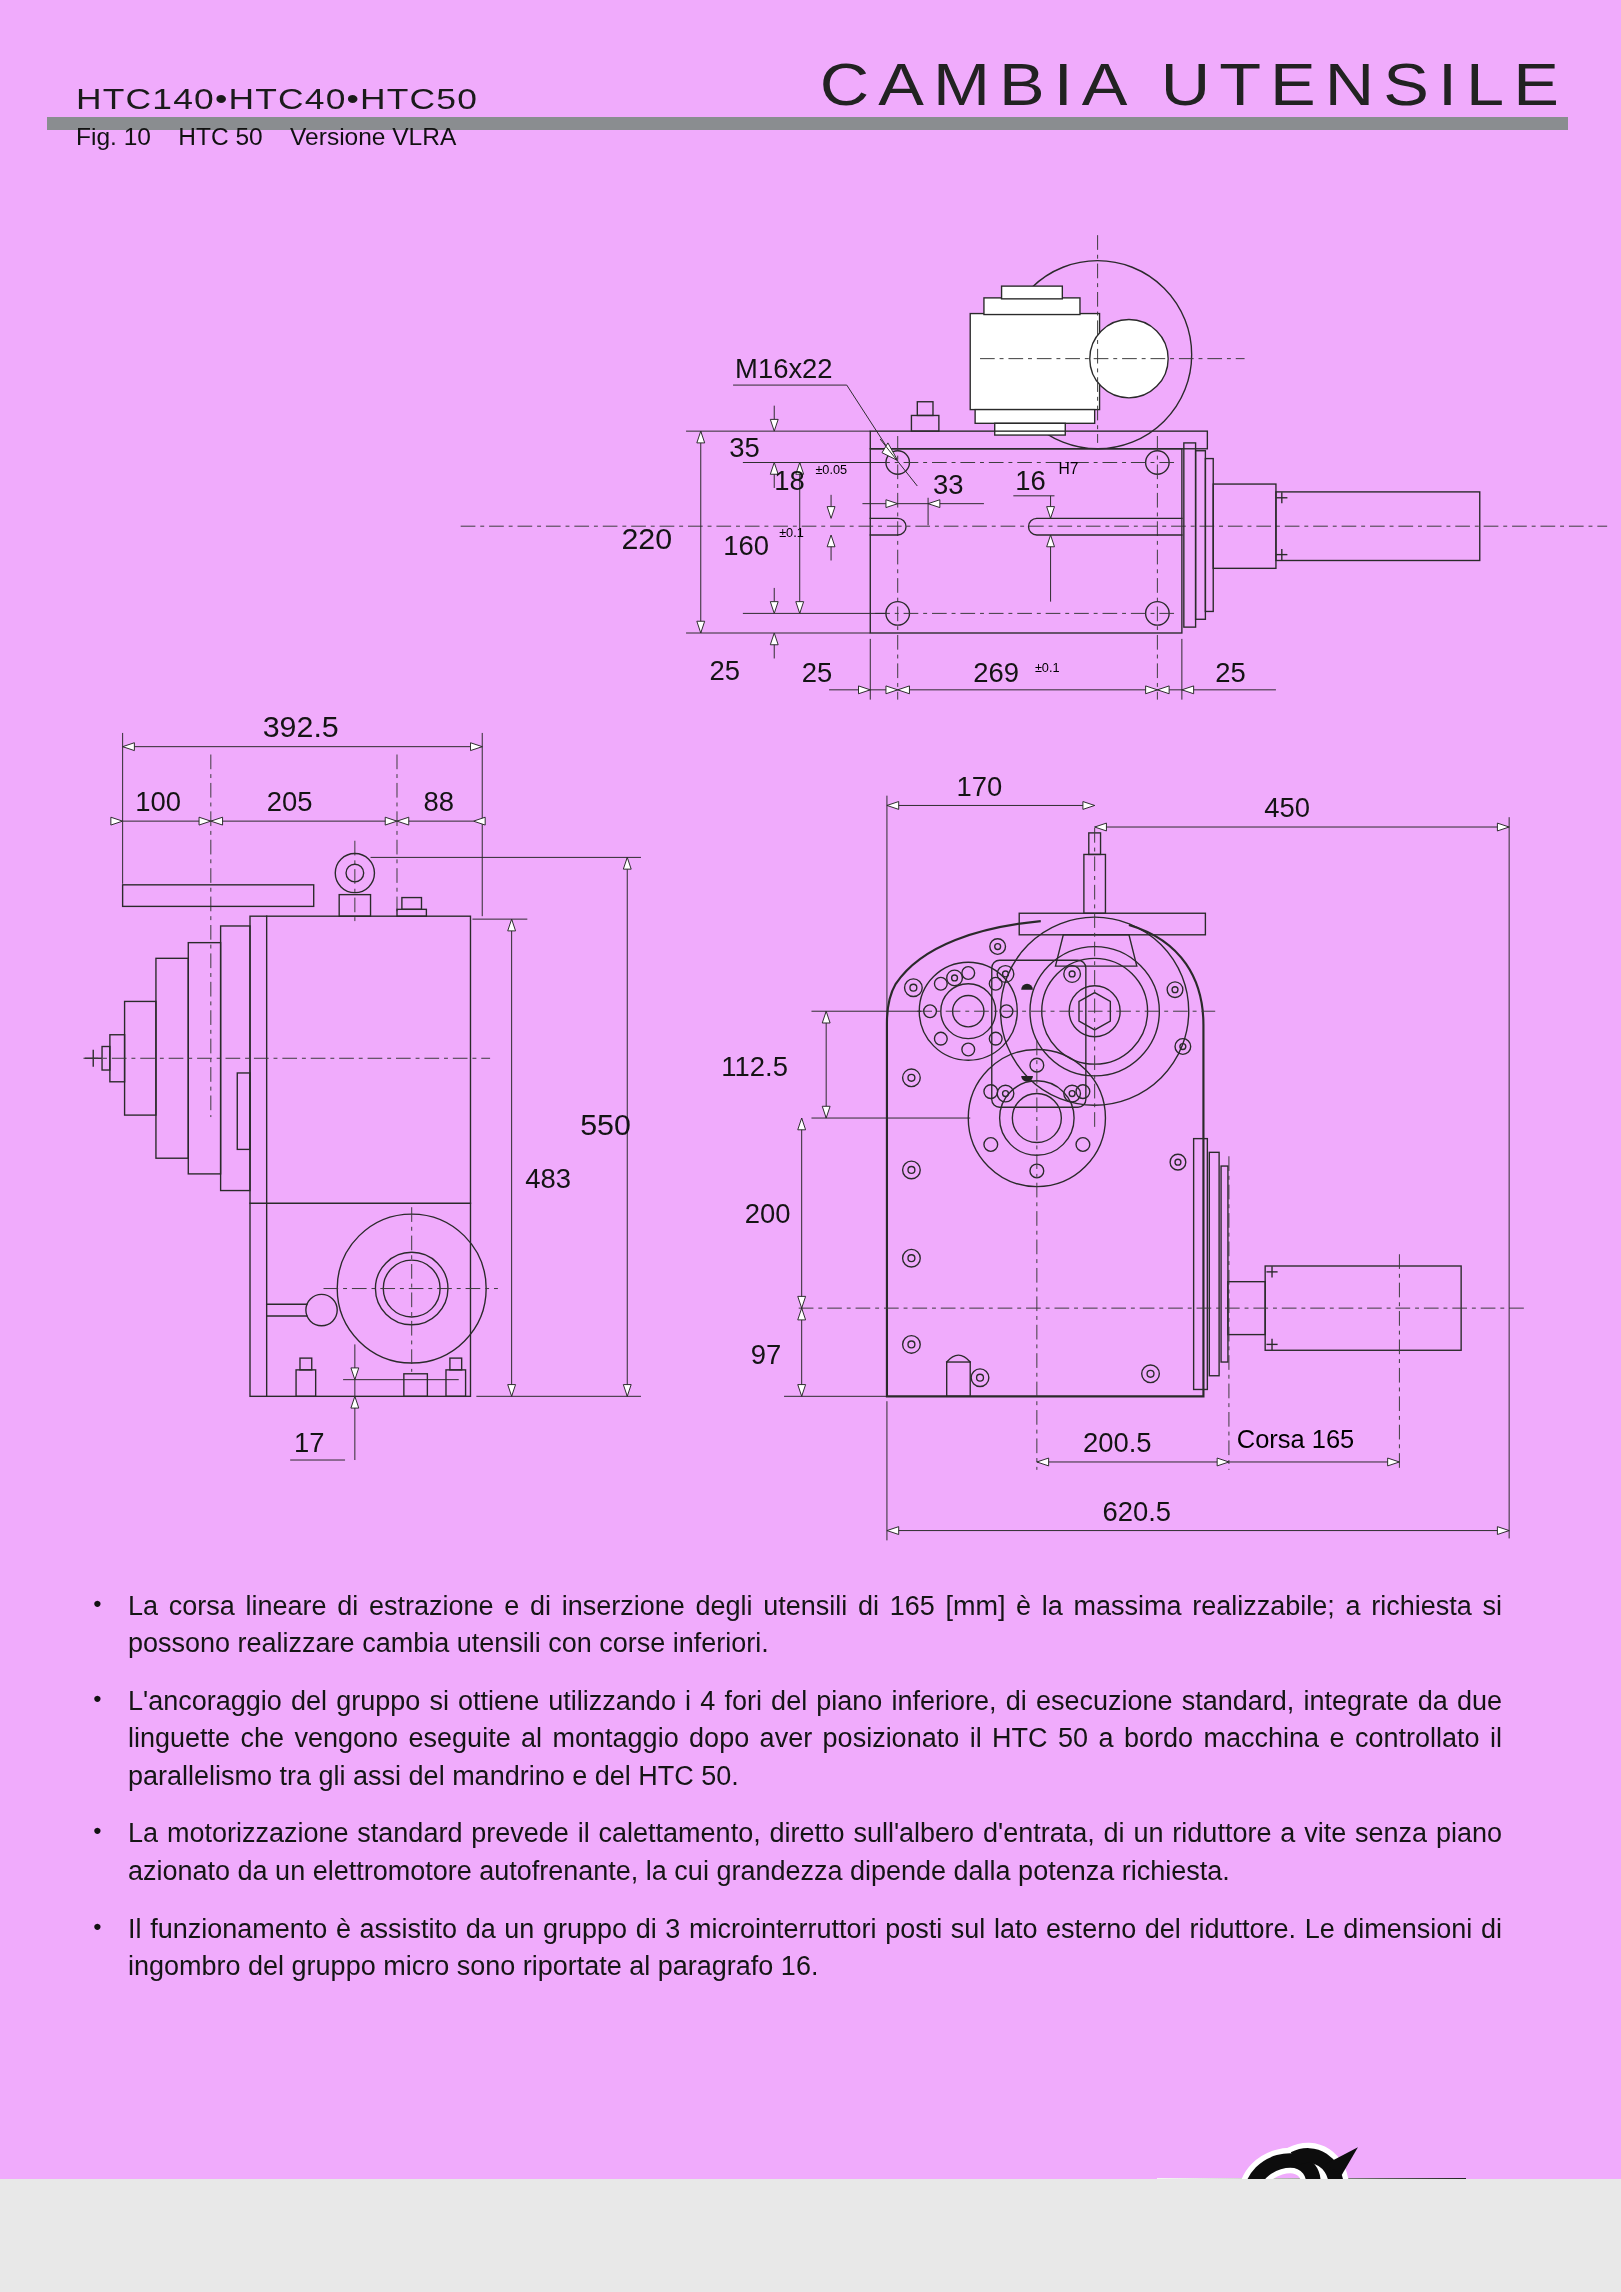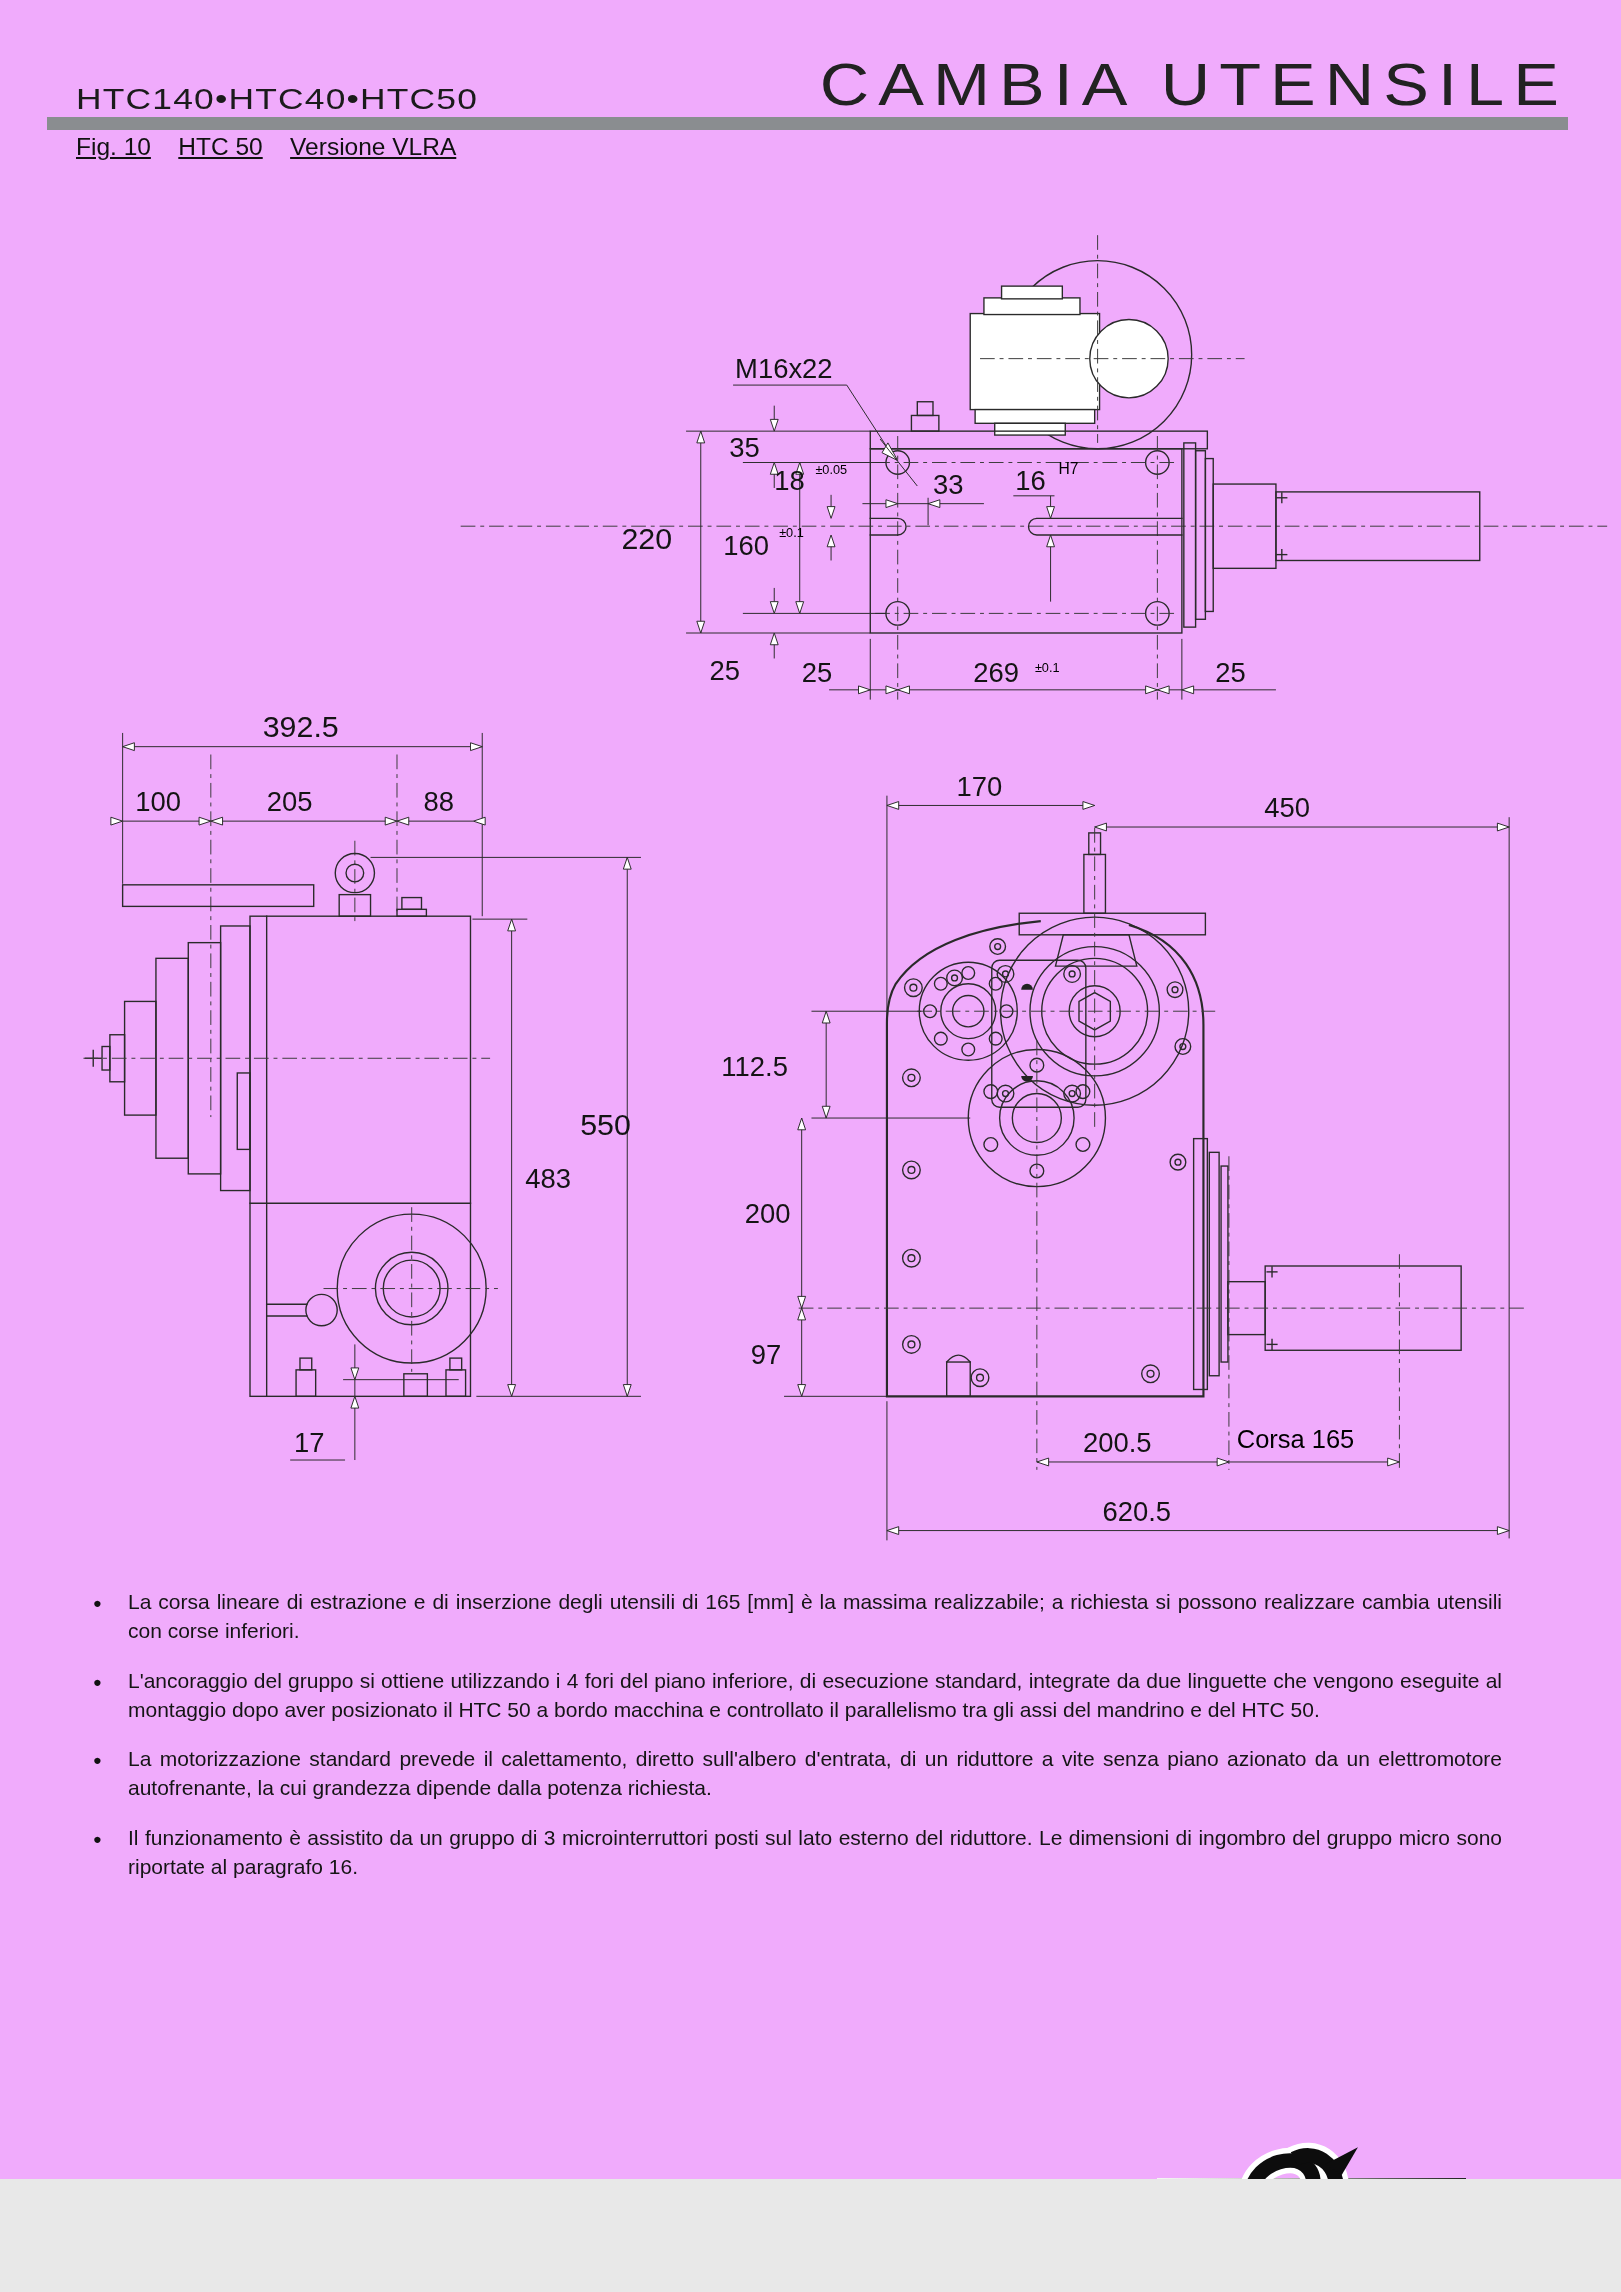--- a/index.html
+++ b/index.html
@@ -5,40 +5,40 @@
   html,body{margin:0;padding:0;background:#e8e8e8;}
   #page{position:relative;width:1621px;height:2179px;background:#f0abfc;overflow:hidden;
         font-family:"Liberation Sans",sans-serif;color:#141414;}
   
   .models{position:absolute;left:76px;top:82px;font-size:30px;letter-spacing:1px;
           transform:scaleX(1.18);transform-origin:left center;color:#1b1b1b;}
   .title{position:absolute;right:53px;top:51px;font-size:59px;letter-spacing:7.8px;
          transform:scaleX(1.16);transform-origin:right center;color:#222;font-weight:400;}
   .rule{position:absolute;left:47px;top:117px;width:1521px;height:12.7px;}
   
-  .caption{position:absolute;left:76px;top:133px;font-size:24.5px;color:#111;text-decoration:underline;}
+  .caption{position:absolute;left:76px;top:123px;font-size:24.5px;color:#111;}
   .caption span{margin-right:27.4px;}
   
   #draw{position:absolute;left:0;top:0;}
   .s1{stroke:#2a2a2a;stroke-width:1.4;fill:none;stroke-linecap:square;}
   .s2{stroke:#2a2a2a;stroke-width:2.2;fill:none;}
   .sw{stroke:#2a2a2a;stroke-width:1.4;fill:#fff;}
   .cl{stroke:#3a3a3a;stroke-width:1;fill:none;stroke-dasharray:15 5 4 5;}
   .dm{stroke:#2a2a2a;stroke-width:1;fill:none;}
   .ah{fill:#fff;stroke:#2a2a2a;stroke-width:1;}
   text.d{font-family:"Liberation Sans",sans-serif;font-size:28px;fill:#141414;}
   text.dl{font-size:31px;}
   text.ds{font-size:13px;}
   text.dh{font-size:16px;}
   text.dc{font-size:26px;}
   
   .bullets{position:absolute;left:93px;top:1588px;width:1409px;}
   .bullet-row{display:flex;margin-bottom:20.6px;}
   .bullet-dot{flex:0 0 35px;font-size:14.7px;line-height:31px;color:#111;}
-  .bullet-text{flex:1;font-size:21px;line-height:1.38;text-align:justify;color:#151515;}
+  .bullet-text{flex:1;font-size:27px;line-height:1.38;text-align:justify;color:#151515;}
   
   .footer-bar{position:absolute;left:1157px;top:2178px;width:309px;height:45px;
       background:linear-gradient(90deg,#f6f6f6 0%,#d9d9d9 25%,#a8a8a8 48%,#5e5e5e 72%,#232323 100%);}
   .page-num{position:absolute;left:214px;top:6.9px;font-size:26.5px;color:#fff;letter-spacing:1px;font-family:Liberation Serif, serif;}
   .logo{position:absolute;left:1230px;top:2139px;}
 </style>
 </head>
 <body>
 
 <div id="page">

